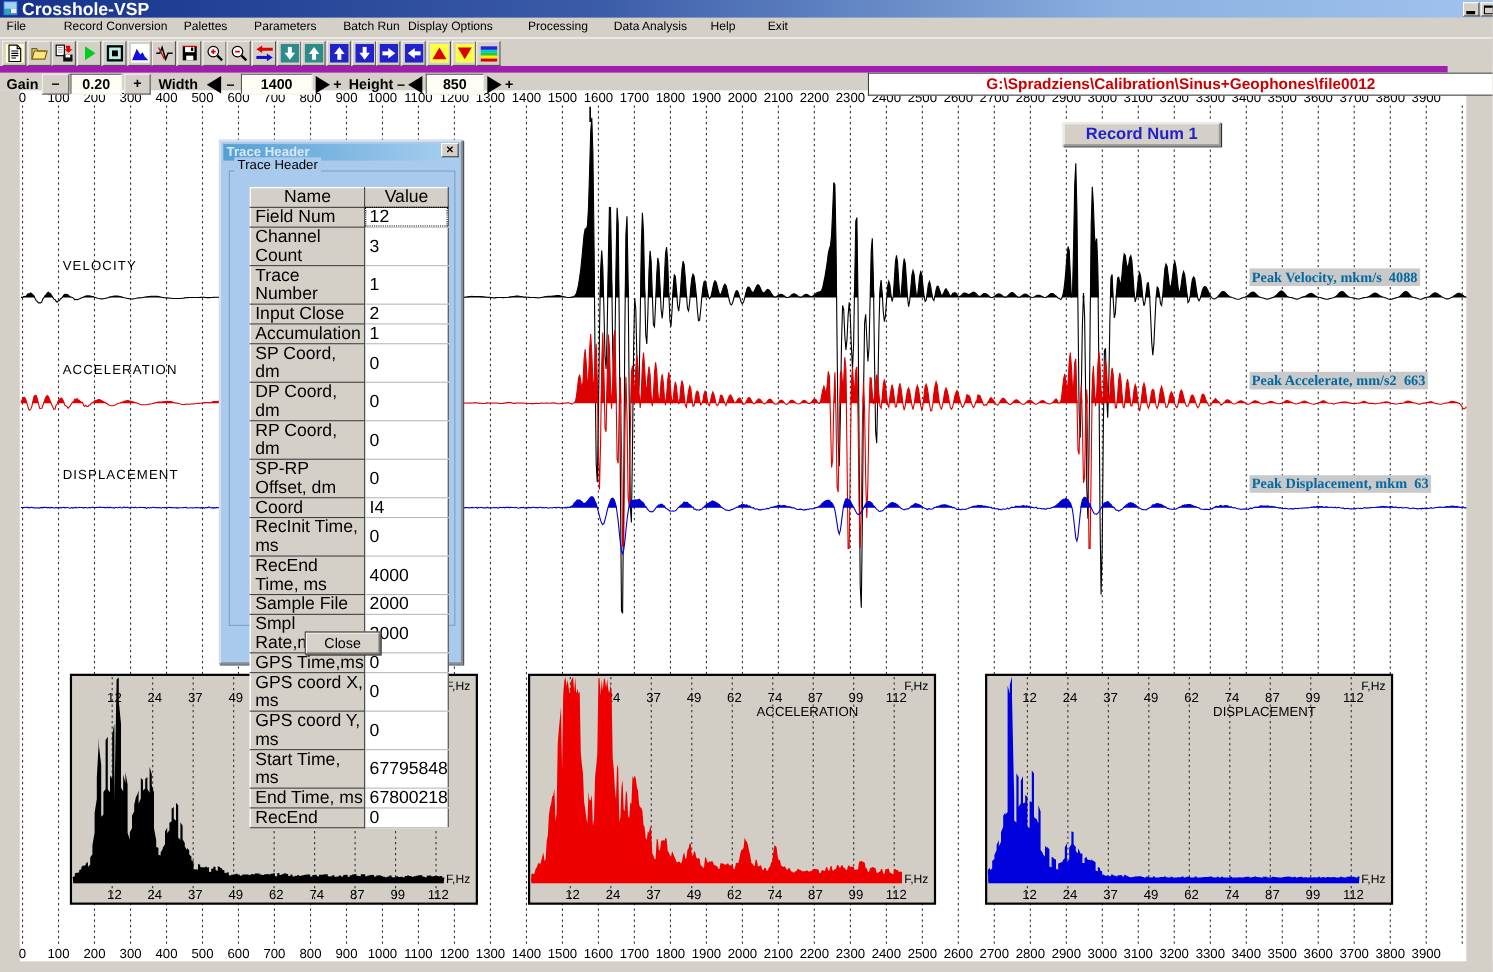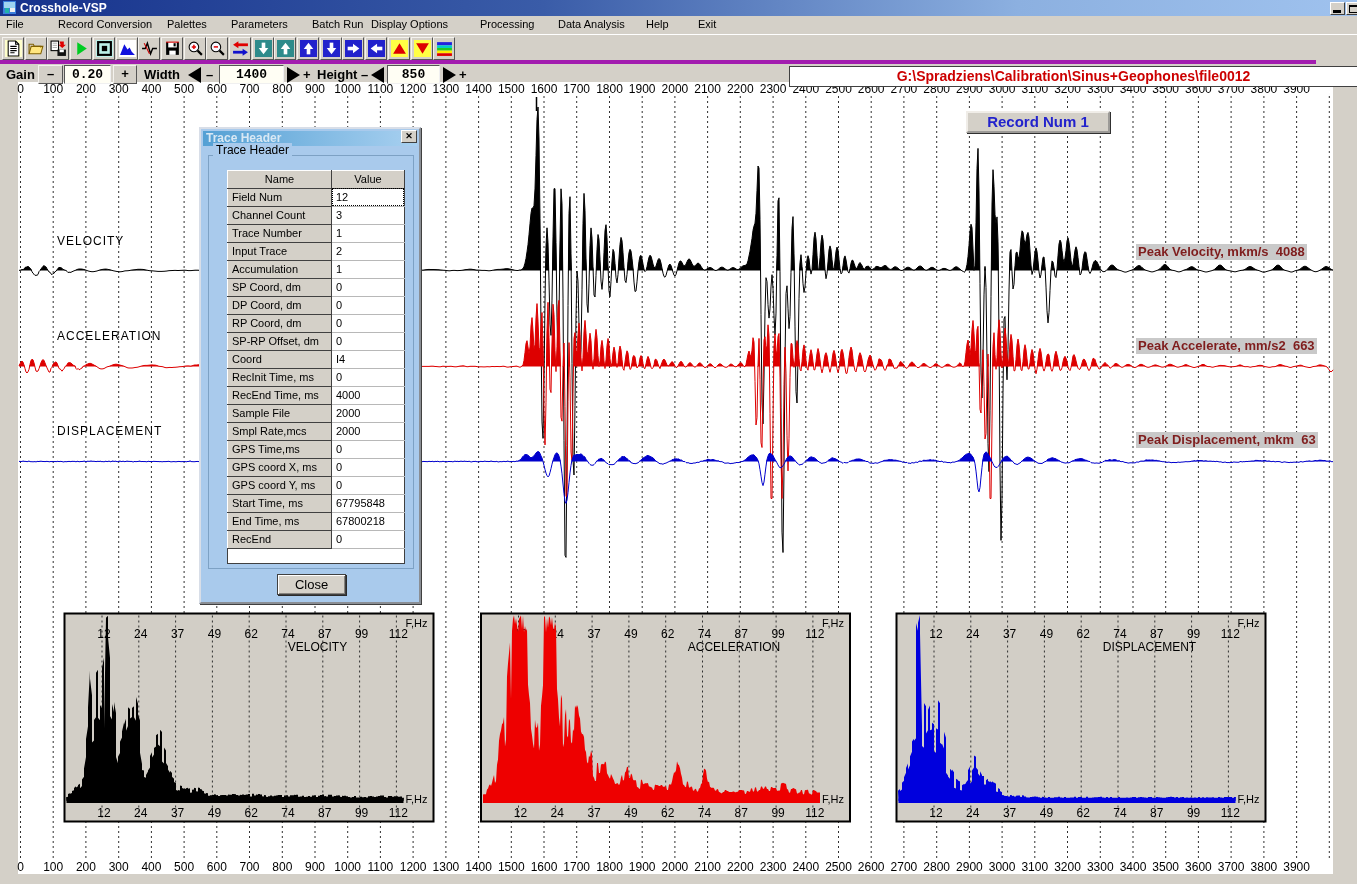--- a/index.html
+++ b/index.html
@@ -1,59 +1,59 @@
 <!DOCTYPE html>
 <html><head><meta charset="utf-8"><style>
 * { margin:0; padding:0; box-sizing:border-box; }
 body { width:1357px; height:884px; overflow:hidden; position:relative;
   font-family:"Liberation Sans", sans-serif; background:#d4d0c8; }
 #titlebar { position:absolute; left:0; top:0; width:1357px; height:16px;
   background:linear-gradient(90deg,#16328c 0%,#3a5ca8 40%,#8cb0e0 75%,#9fc2ee 100%); }
-#titlebar .t { position:absolute; left:20px; top:1px; color:#fff; font-weight:bold; font-size:12px; }
+#titlebar .t { position:absolute; left:20px; top:1px; color:#fff; font-weight:bold; font-size:16px; }
 #titlebar .ico { position:absolute; left:3px; top:1px; width:13px; height:13px; }
 .winbtn { position:absolute; top:2px; width:15px; height:13px; background:#d4d0c8;
   border:1px solid; border-color:#fff #404040 #404040 #fff; }
 #menubar { position:absolute; left:0; top:17px; width:1357px; height:20px; background:#d4d0c8;
   font-size:11px; color:#000; }
 #menubar span { position:absolute; top:1px; }
 #toolbar { position:absolute; left:0; top:34px; width:1357px; height:26px; background:#d4d0c8;
   border-top:1px solid #fff; }
 .tbtn { position:absolute; top:2px; width:22px; height:23px; background:#d4d0c8;
   border:1px solid; border-color:#f4f2ee #555 #555 #f4f2ee; padding:2px 0 0 2px; overflow:hidden; }
 #ctrl { position:absolute; left:0; top:60px; width:1316px; height:22px; background:#d4d0c8;
-  border-top:4px solid #a21caf; font-size:13px; font-weight:bold; }
+  border-top:6px solid #a21caf; font-size:13px; font-weight:bold; }
 #ctrl .lab { position:absolute; top:3px; }
 .field { position:absolute; top:1px; height:19px; background:#fffef4;
   border:1px solid; border-color:#555 #f0f0f0 #f0f0f0 #555; font-size:13px; font-weight:bold;
-  text-align:center; line-height:17px;font-family:Liberation Mono, monospace; }
+  text-align:center; line-height:17px; }
 .sbtn { position:absolute; top:1px; height:19px; background:#d4d0c8; border:1px solid;
   border-color:#f4f2ee #555 #555 #f4f2ee; text-align:center; font-weight:bold; font-size:13px; line-height:16px; }
 .tri { position:absolute; top:3px; width:0; height:0; border-style:solid; }
 #path { position:absolute; left:789px; top:66px; width:568px; height:21px; background:#fff;
   border:1px solid #404040; border-right:none; color:#cc0000; font-weight:bold; font-size:14px;
   text-align:center; line-height:19px; }
 #recnum { position:absolute; left:966px; top:111px; width:144px; height:22px; background:#d4d0c8;
   border:2px outset #f0ede8; box-shadow:1px 1px 0 #303030; color:#2222cc; font-weight:bold;
   font-size:15px; text-align:center; line-height:18px; }
-.peak { position:absolute; height:16px; background:#c9c9c9; color:#7f1d1d; font-weight:bold;
-  font-size:13px; line-height:16px; padding:0 2px; }
+.peak { position:absolute; height:16px; background:#c9c9c9; color:#0369a1; font-weight:bold;
+  font-size:13px; line-height:16px; padding:0 2px;font-family:Liberation Serif, serif; }
 #dlg { position:absolute; left:199px; top:127px; width:222px; height:477px;
   background:#a9caec; border:2px outset #d8dee8; box-shadow:1px 1px 0 #404040;padding-left:34px; }
 #dlgtitle { position:absolute; left:2px; top:2px; width:214px; height:15px;
   background:linear-gradient(90deg,#54a0d4,#a8d0f0); }
 #dlgtitle .t { position:absolute; left:3px; top:0px; font-size:12px; font-weight:bold; color:#d8e8f4; }
 #dlgx { position:absolute; right:2px; top:1px; width:16px; height:13px; background:#d4d0c8;
   border:1px solid; border-color:#fff #404040 #404040 #fff; font-size:9px; font-weight:bold;
   line-height:11px; text-align:center; }
 #grp { position:absolute; left:7px; top:26px; width:206px; height:414px;
   border:1px solid #7da1c4; }
 #grplab { position:absolute; left:12px; top:14px; font-size:12px; background:#a9caec; padding:0 3px; }
 #dtbl { position:absolute; left:26px; top:41px; border-collapse:collapse; background:#fff;
   border:1px solid #404040; }
-#dtbl td { font-size:11px; height:17px; line-height:17px; padding:0 0 0 4px; }
+#dtbl td { font-size:16px; height:17px; line-height:17px; padding:0 0 0 4px; }
 #dtbl td.h { background:#d4d0c8; border:1px solid; border-color:#fff #404040 #404040 #fff;
   text-align:center; padding:0; }
 #dtbl td.n { background:#d4d0c8; width:100px; border:1px solid; border-color:#fff #404040 #404040 #fff; }
 #dtbl td.v { background:#fff; width:72px; border-bottom:1px solid #b8b8b8; }
 #dtbl td.sel { position:relative; }
 #dtbl td.sel:after { content:""; position:absolute; left:0; top:-1px; right:0; bottom:0;
   border:1px dotted #000; }
 #dlgwhite { position:absolute; left:26px; top:41px; width:178px; height:394px; background:#fff;
   border:1px solid #404040; }
 #closebtn { position:absolute; left:76px; top:445px; width:69px; height:21px; background:#d6d2ca;
@@ -476,21 +476,21 @@
         </tr>
 <tr>
           <td class="n">Channel Count</td>
           <td class="v">3</td>
         </tr>
 <tr>
           <td class="n">Trace Number</td>
           <td class="v">1</td>
         </tr>
 <tr>
-          <td class="n">Input Trace</td>
+          <td class="n">Input Close</td>
           <td class="v">2</td>
         </tr>
 <tr>
           <td class="n">Accumulation</td>
           <td class="v">1</td>
         </tr>
 <tr>
           <td class="n">SP Coord, dm</td>
           <td class="v">0</td>
         </tr>

